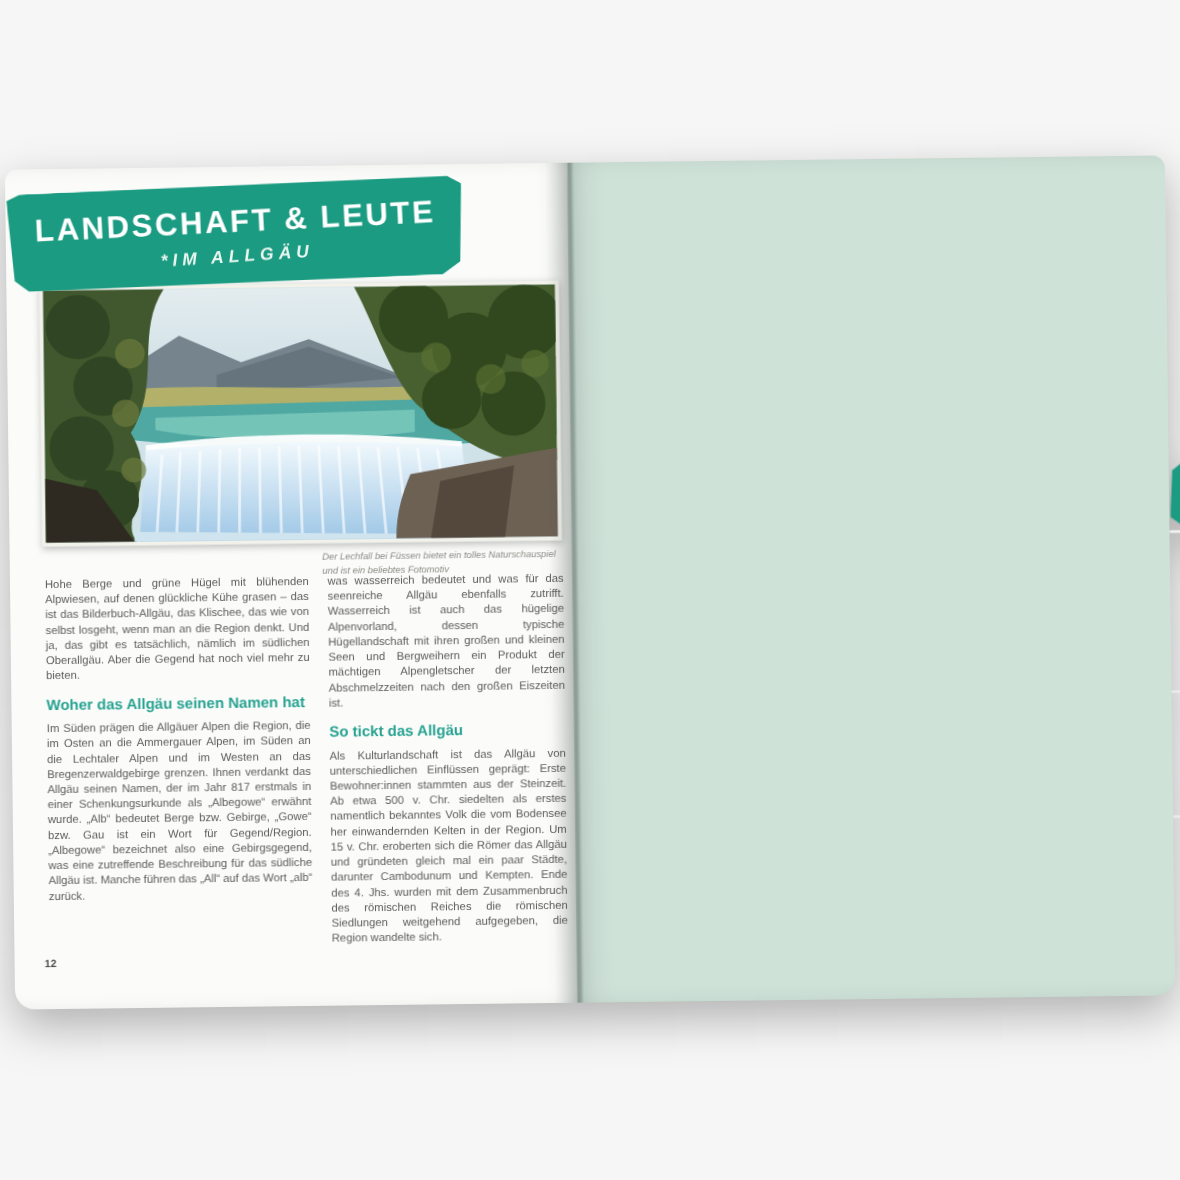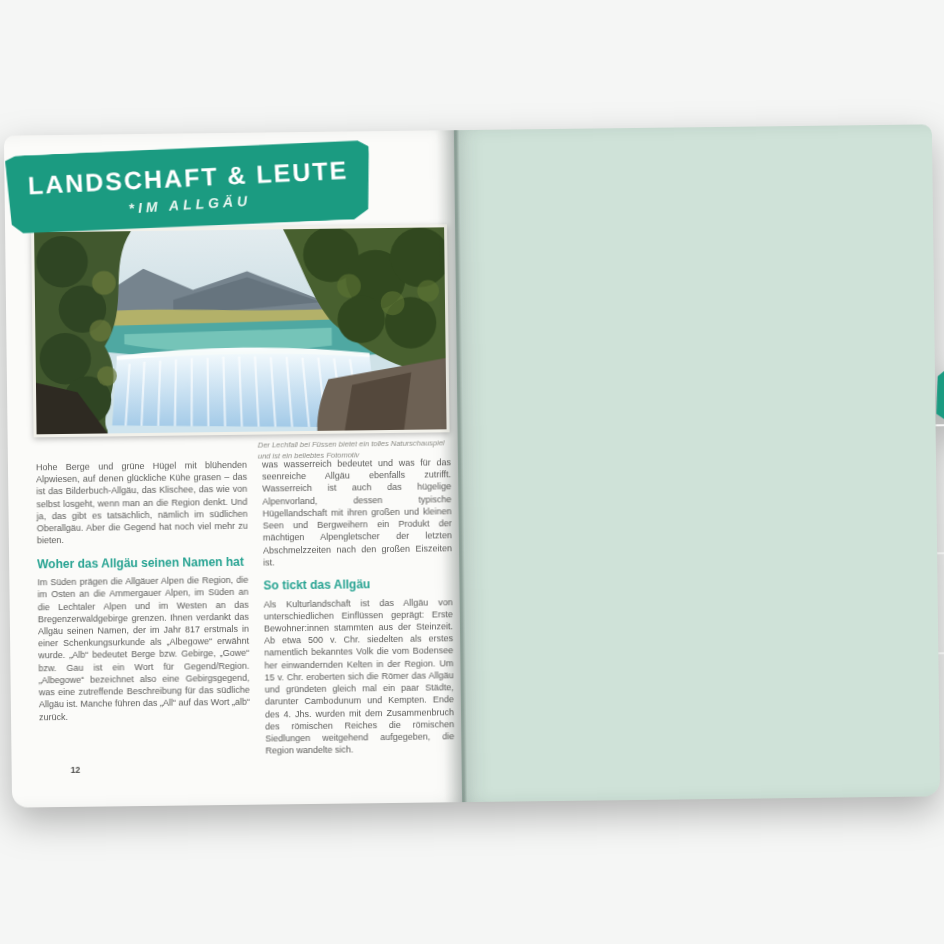--- a/index.html
+++ b/index.html
@@ -59,21 +59,21 @@
   }
   .textcol{position:absolute;top:326px;font-size:9px;line-height:1.36;text-align:justify;color:#5c5c5a;}
   .col1{left:28px;width:211px;}
   .col2{left:254px;width:189px;}
   .textcol p{margin:0 0 10px 0;}
   .sec-head{
     color:#27a392;font-weight:bold;font-size:12px;line-height:1.2;
     margin:6px 0 5px 0;text-align:left;
   }
   .pagenum{position:absolute;font-size:8.5px;font-weight:bold;}
-  .pagenum-left{left:24px;top:630px;color:#4a4a48;margin-left:35px;}
+  .pagenum-left{left:24px;top:630px;color:#4a4a48;}
   .stat{position:absolute;text-align:center;}
   .stat-cap{
     margin-top:7px;font-size:8.5px;line-height:1.35;font-weight:bold;color:#2f6157;
   }
   .natur-banner{
     position:absolute;left:478px;top:242px;width:186px;height:52px;
     background:#1b9b81;transform:rotate(-3deg);
     clip-path:polygon(2% 10%,6% 0,96% 4%,100% 16%,98% 86%,93% 100%,5% 96%,0 82%);
     display:flex;align-items:center;justify-content:center;z-index:3;
   }

